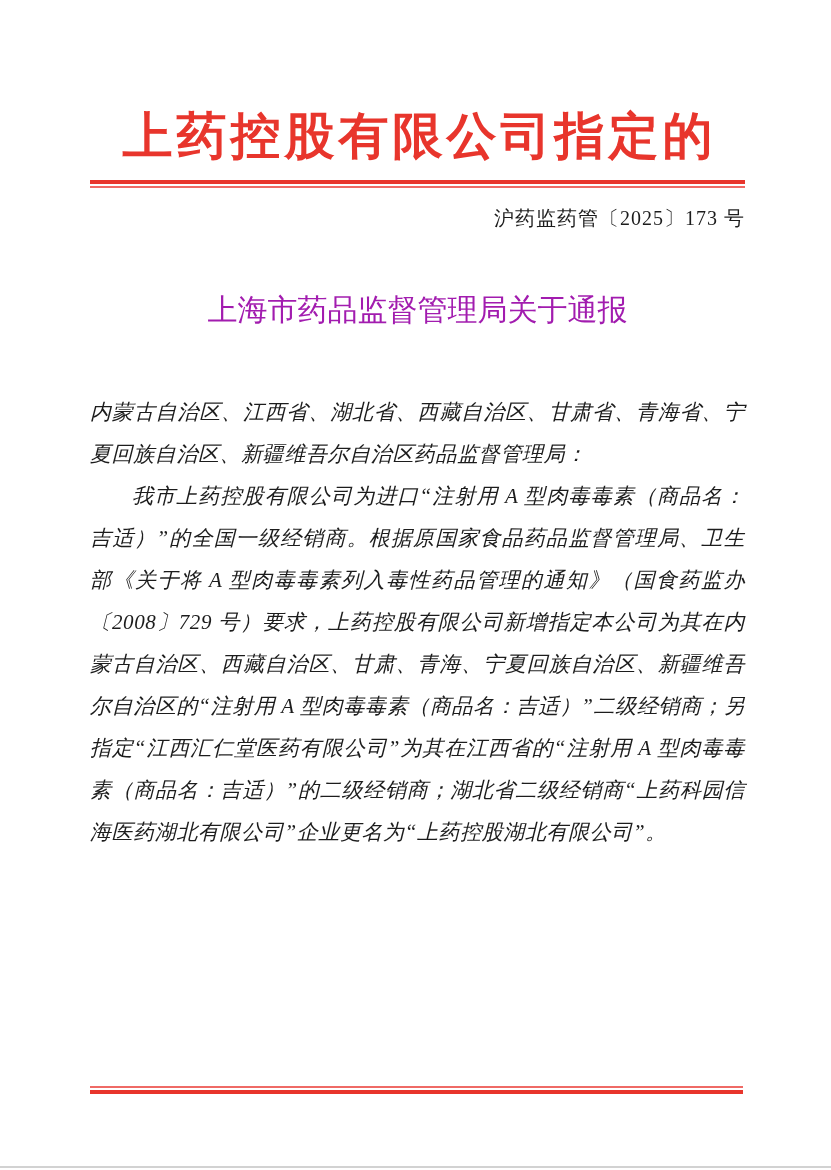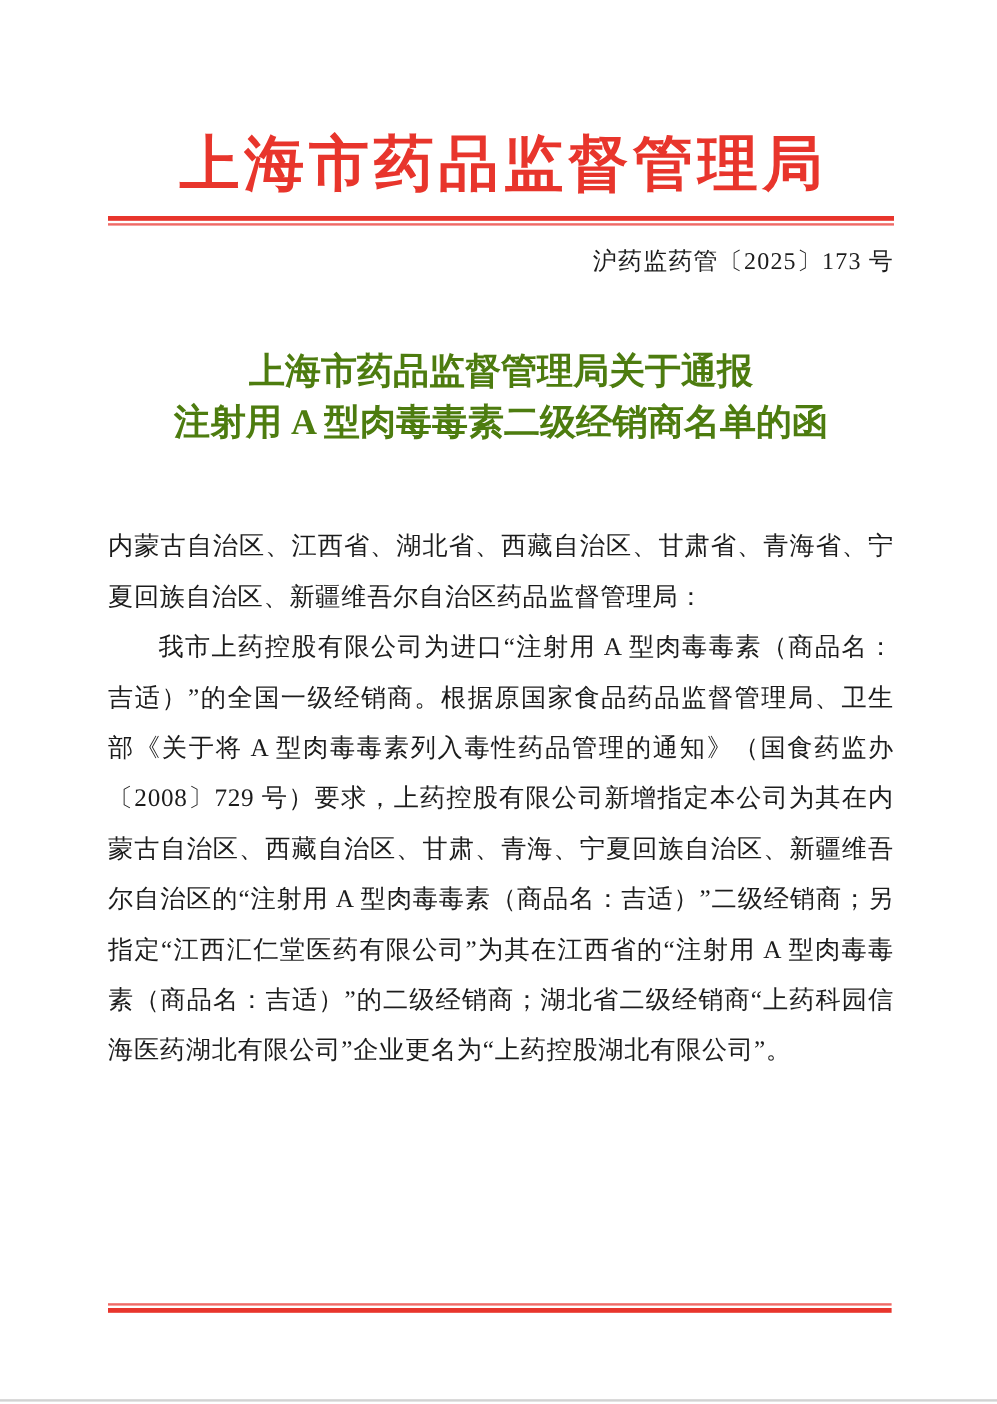--- a/index.html
+++ b/index.html
@@ -44,35 +44,35 @@
     text-align: right;
     font-size: 20px;
     letter-spacing: 1px;
     line-height: 28px;
     color: #1c1c1c;
   }
   .doc-title {
     margin-top: 56px;
     text-align: center;
     font-size: 30px;
-    font-weight: bold;
+    font-weight: normal;
     line-height: 43px;
-    color: #4d7c0f;
+    color: #a21caf;
   }
   .doc-title .t-line { display: block; }
   .body-text {
     margin-top: 60px;
     font-size: 21px;
     line-height: 42px;
     letter-spacing: 0.6px;
     text-align: justify;
     color: #1c1c1c;
     overflow-wrap: break-word;
   }
-  .body-text p { margin: 0; }
+  .body-text p { margin: 0; font-style: italic; }
   .body-text p.indent { text-indent: 2em; }
   .rule-bottom {
     position: absolute;
     left: 90px;
     right: 88px;
     top: 1086px;
   }
   .rule-bottom .thin  { height: 2px; background: #ef6a66; }
   .rule-bottom .gap   { height: 2px; }
   .rule-bottom .thick { height: 4px; background: #e8352c; }
@@ -84,33 +84,32 @@
     height: 2px;
     background: #d2d2d2;
   }
 </style>
 </head>
 <body>
 
 <div class="page">
   <div class="content">
 
-    <div class="masthead">上海市药品监督管理局</div>
+    <div class="masthead">上药控股有限公司指定的</div>
 
     <div class="rule-top">
       <div class="thick"></div>
       <div class="gap"></div>
       <div class="thin"></div>
     </div>
 
     <div class="doc-number">沪药监药管〔2025〕173 号</div>
 
     <div class="doc-title">
       <span class="t-line">上海市药品监督管理局关于通报</span>
-      <span class="t-line">注射用 A 型肉毒毒素二级经销商名单的函</span>
     </div>
 
     <div class="body-text">
       <p>内蒙古自治区、江西省、湖北省、西藏自治区、甘肃省、青海省、宁夏回族自治区、新疆维吾尔自治区药品监督管理局：</p>
       <p class="indent">我市上药控股有限公司为进口“注射用 A 型肉毒毒素（商品名：吉适）”的全国一级经销商。根据原国家食品药品监督管理局、卫生部《关于将 A 型肉毒毒素列入毒性药品管理的通知》（国食药监办〔2008〕729 号）要求，上药控股有限公司新增指定本公司为其在内蒙古自治区、西藏自治区、甘肃、青海、宁夏回族自治区、新疆维吾尔自治区的“注射用 A 型肉毒毒素（商品名：吉适）”二级经销商；另指定“江西汇仁堂医药有限公司”为其在江西省的“注射用 A 型肉毒毒素（商品名：吉适）”的二级经销商；湖北省二级经销商“上药科园信海医药湖北有限公司”企业更名为“上药控股湖北有限公司”。</p>
     </div>
 
   </div>
 
   <div class="rule-bottom">

